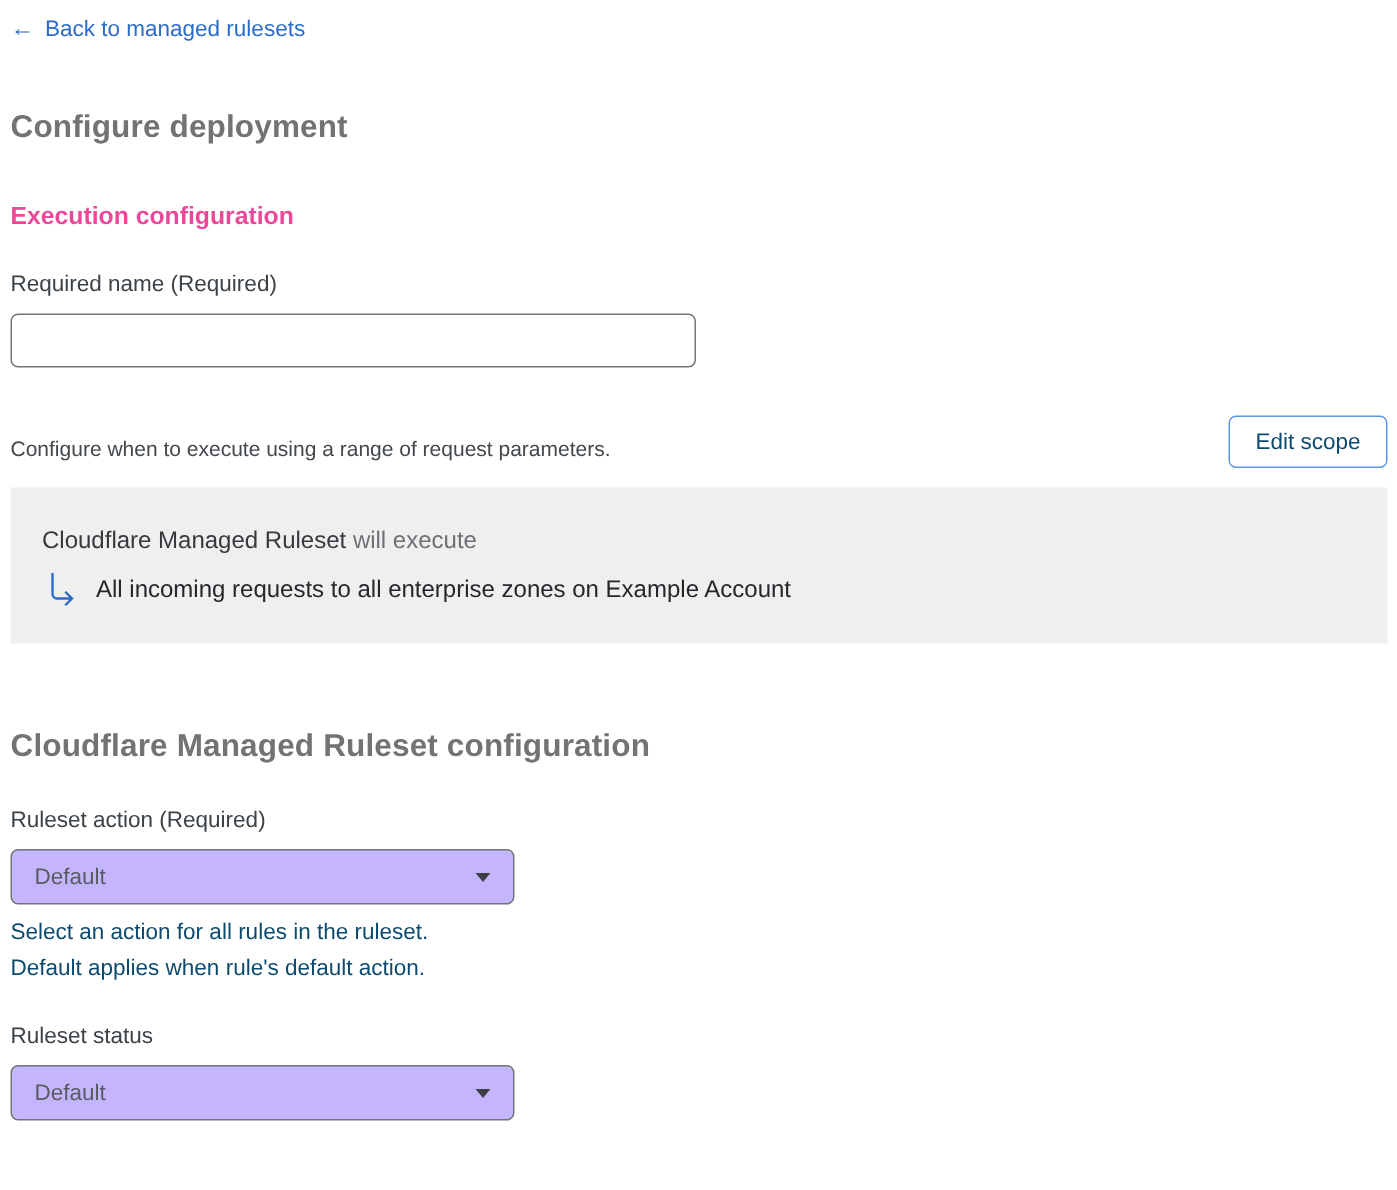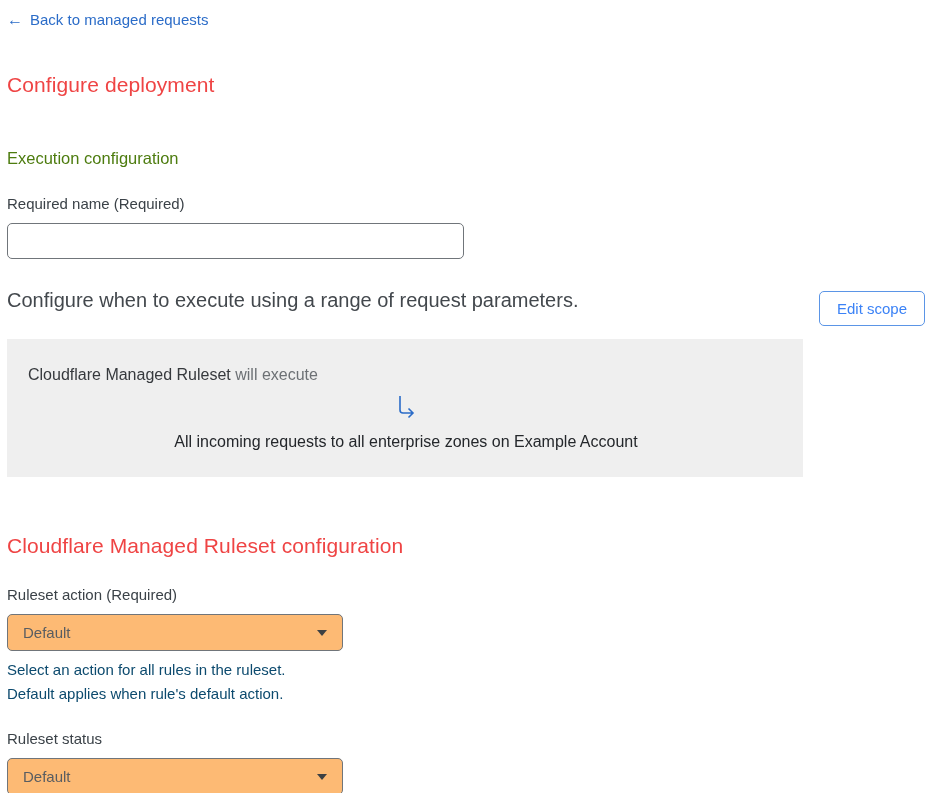--- a/index.html
+++ b/index.html
@@ -15,27 +15,27 @@
   
   .back-link {
     display: inline-flex; align-items: center; gap: 7px;
     color: #2b6cc8; font-size: 15px; line-height: 19px;
     text-decoration: none; cursor: pointer;
   }
   .back-link .arrow { font-size: 16px; line-height: 16px; }
 
   h1.page-title {
     margin-top: 42px;
-    font-size: 21px; line-height: 28px; font-weight: 400;
-    color: #ef4444; letter-spacing: .1px;
+    font-size: 21px; line-height: 28px; font-weight: 700;
+    color: #737373; letter-spacing: .1px;
   }
   h2.section-title {
-    margin-top: 49px;
-    font-size: 16.5px; line-height: 21px; font-weight: 400;
-    color: #4d7c0f;
+    margin-top: 35px;
+    font-size: 16.5px; line-height: 21px; font-weight: 700;
+    color: #ec4899;
   }
   .field-label {
     margin-top: 25px;
     font-size: 15px; line-height: 19px; color: #3b4248;
   }
   input.text-input {
     display: block; margin-top: 10px;
     width: 457px; height: 36px;
     border: 1px solid #70757a; border-radius: 5px;
     background: #fff; outline: none;
@@ -43,55 +43,55 @@
     font-size: 15px; color: #33393f; padding: 0 12px;
   }
 
   
   .scope-row {
     margin-top: 26px;
     display: flex; justify-content: space-between; align-items: flex-start;
   }
   .scope-text .field-label { margin-top: 0; }
   .scope-desc {
-    margin-top: 6px; font-size: 20px; line-height: 19px; color: #43484d;
+    margin-top: 19px; font-size: 14px; line-height: 19px; color: #43484d;
   }
   .btn-outline {
     margin-top: 6px; margin-right: 0;
     min-width: 105px; height: 35px; padding: 0 17px;
     background: #ffffff;
     border: 1px solid #5b95e6; border-radius: 5px;
-    color: #3b82f6; font-size: 15px;
+    color: #0c4a6e; font-size: 15px;
     font-family: "Liberation Sans", sans-serif;
     cursor: pointer;
   }
 
   
   .summary-panel {
     margin-top: 13px;
-    width: 796px; min-height: 102px;
+    width: 918px; min-height: 102px;
     background: #efefef;
     padding: 25px 21px 24px 21px;
   }
   .summary-line1 { font-size: 16px; line-height: 21px; }
   .summary-line1 .strong { color: #36393d; }
   .summary-line1 .muted { color: #6d7175; }
   .summary-line2 {
     margin-top: 12px; margin-left: 2px;
-    display: flex; align-items: center; gap: 12px;
-    font-size: 16px; line-height: 22px; color: #24272b; flex-direction: column;
+    display: flex; align-items: flex-end; gap: 12px;
+    font-size: 16px; line-height: 22px; color: #24272b;
   }
   .elbow-arrow { flex: 0 0 auto; margin-top: -2px; }
 
   
   .select-box {
     margin-top: 10px;
     width: 336px; height: 37px;
     border: 1px solid #70757a; border-radius: 5px;
-    background: #fdba74;
+    background: #c4b5fd;
     display: flex; align-items: center; justify-content: space-between;
     padding: 12px 15px; cursor: pointer;
   }
   .select-box .value { font-size: 15px; color: #595d61; }
   .caret-down {
     width: 0; height: 0;
     border-left: 5px solid transparent;
     border-right: 5px solid transparent;
     border-top: 6px solid #3d4043;
   }
@@ -102,21 +102,21 @@
   .helper.second { margin-top: 5px; }
   .field-label.spaced { margin-top: 26px; }
 </style>
 </head>
 <body>
 
 <div class="page">
 
   <a class="back-link">
     <span class="arrow">←</span>
-    <span>Back to managed requests</span>
+    <span>Back to managed rulesets</span>
   </a>
 
   <h1 class="page-title">Configure deployment</h1>
 
   <h2 class="section-title">Execution configuration</h2>
 
   <div class="field-label">Required name (Required)</div>
   <input class="text-input" type="text" value="" style="">
 
   <div class="scope-row">

